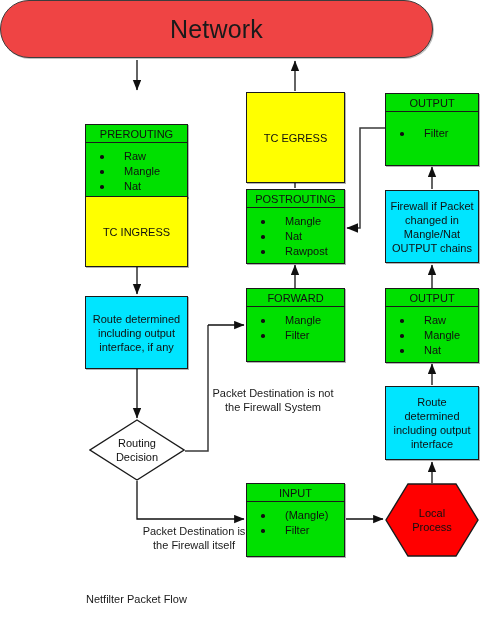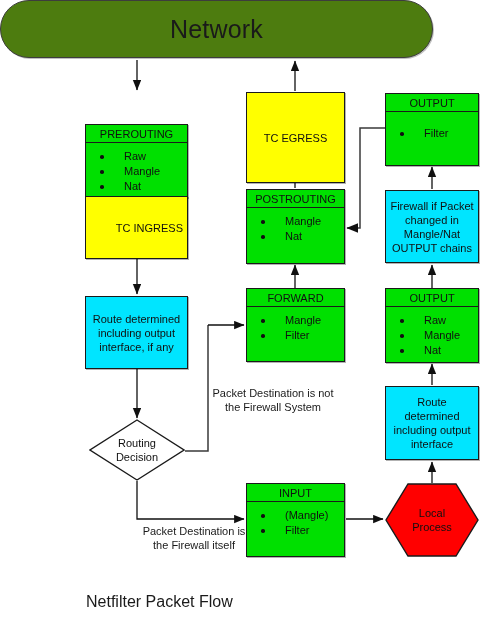--- a/index.html
+++ b/index.html
@@ -18,21 +18,21 @@
     width: 481px; height: 619px;
   }
   .node {
     position: absolute;
     border: 1.4px solid #1a1a1a;
     box-shadow: 1px 1px 0 rgba(0,0,0,0.30);
   }
   
   .stadium {
     border-radius: 999px;
-    background: #4d7c0f;
+    background: #ef4444;
     border: 1.3px solid #3d3d3d;
     display: flex; align-items: center; justify-content: center;
     box-shadow: 1px 1px 0 rgba(0,0,0,0.25);
   }
   .stadium .label {
     font-size: 25px;
     color: #1a1a1a;
     letter-spacing: 0.2px;
   }
   
@@ -100,21 +100,21 @@
   
   .flabel {
     position: absolute;
     font-size: 11px;
     color: #1a1a1a;
     line-height: 14px;
     text-align: center;
   }
   .caption {
     position: absolute;
-    font-size: 16px;
+    font-size: 11px;
     color: #1a1a1a;
   }
   svg.wires { position:absolute; left:0; top:0; width:481px; height:619px; pointer-events:none; }
 </style>
 </head>
 <body>
 
 <div id="diagram">
 
   <svg class="wires" viewBox="0 0 481 619">
@@ -174,21 +174,21 @@
 
   <div class="node chainbox" style="left:85px; top:92px; width:103px; height:74px;margin-top:32px;">
     <div class="hdr">PREROUTING</div>
     <ul>
       <li>Raw</li>
       <li>Mangle</li>
       <li>Nat</li>
     </ul>
   </div>
 
-  <div class="node plainbox yellow" style="left:85px; top:196px; width:103px; height:63px;justify-content:flex-end;">
+  <div class="node plainbox yellow" style="left:85px; top:196px; width:103px; height:71px;">
     <span class="label">TC INGRESS</span>
   </div>
 
   <div class="node plainbox cyan" style="left:85px; top:296px; width:103px; height:73px;">
     <span class="label">
       <span>Route determined</span><br>
       <span>including output</span><br>
       <span>interface, if any</span>
     </span>
   </div>
@@ -217,20 +217,21 @@
       <li>Mangle</li>
       <li>Filter</li>
     </ul>
   </div>
 
   <div class="node chainbox" style="left:246px; top:189px; width:99px; height:75px;">
     <div class="hdr">POSTROUTING</div>
     <ul>
       <li>Mangle</li>
       <li>Nat</li>
+      <li>Rawpost</li>
     </ul>
   </div>
 
   <div class="node plainbox yellow" style="left:246px; top:92px; width:99px; height:91px;">
     <span class="label">TC EGRESS</span>
   </div>
 
   <div class="node chainbox" style="left:385px; top:93px; width:94px; height:73px;">
     <div class="hdr">OUTPUT</div>
     <ul style="padding-top:14px;">

